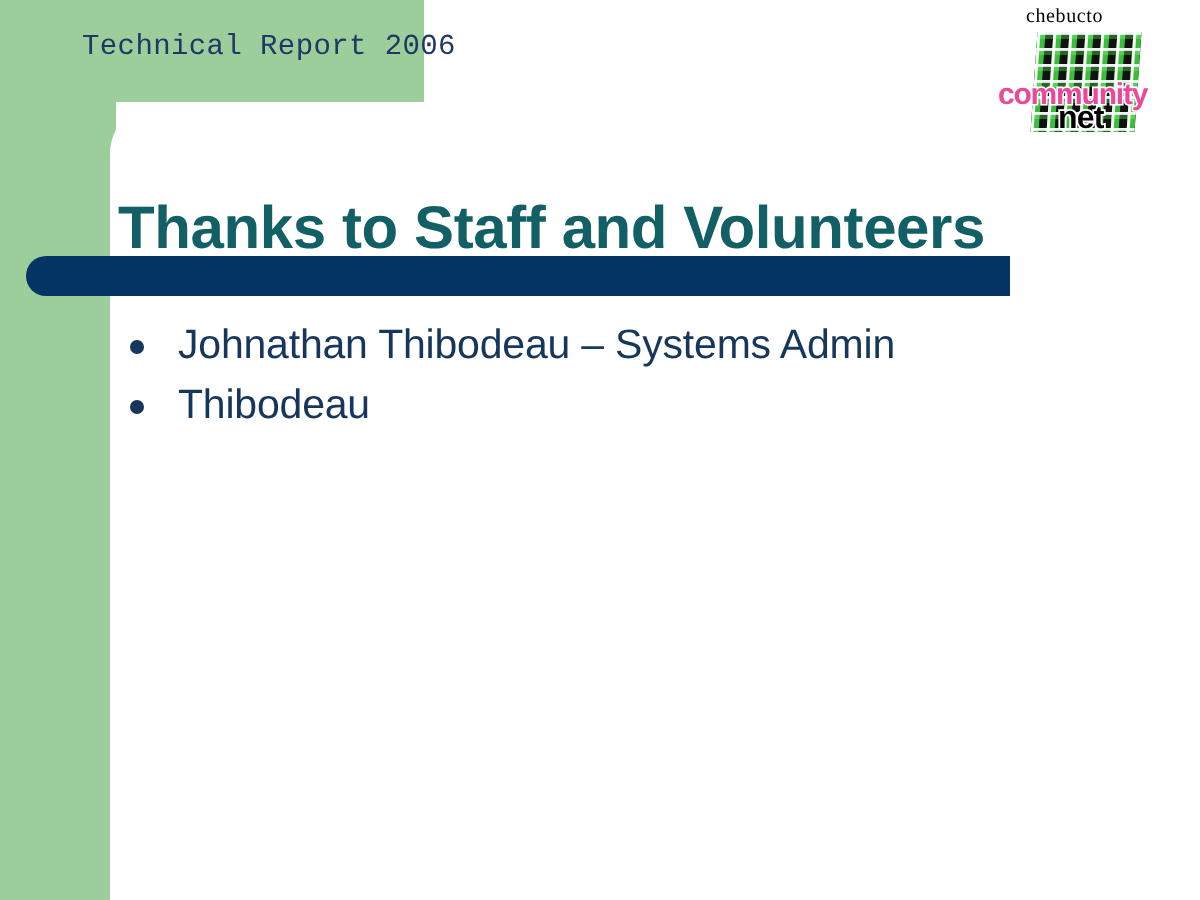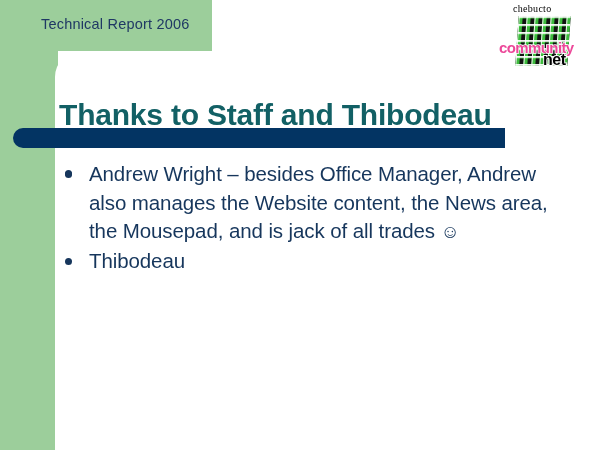--- a/index.html
+++ b/index.html
@@ -43,21 +43,21 @@
     height: 399px;
     background: #ffffff;
     border-top-left-radius: 26px;
   }
 
   
   .header-label {
     position: absolute;
     left: 41px;
     top: 16px;
-    font-family: Liberation Sans, sans-serif;
+    font-family: Liberation Mono, monospace;
     font-size: 14.5px;
     color: #1F3864;
     letter-spacing: 0.2px;
     white-space: nowrap;
   }
 
   
   .logo {
     position: absolute;
     left: 499px;
@@ -113,21 +113,20 @@
     position: absolute;
     left: 30px;
     top: 48px;
     font-family: "Liberation Sans", sans-serif;
     font-weight: bold;
     font-size: 16px;
     color: #000000;
     letter-spacing: -0.4px;
     -webkit-text-stroke: 1.8px #ffffff;
     paint-order: stroke fill;
-    margin-left: 14px;
   }
 
   
   .slide-title {
     position: absolute;
     left: 59px;
     top: 78px;
     font-size: 30px;
     font-weight: bold;
     color: #126065;
@@ -189,31 +188,28 @@
 
   <div class="header-label">Technical Report 2006</div>
 
   <div class="logo">
     <div class="logo-chebucto">chebucto</div>
     <div class="logo-grid"></div>
     <div class="logo-community">community</div>
     <div class="logo-net">net</div>
   </div>
 
-  <h1 class="slide-title">Thanks to Staff and Thibodeau</h1>
+  <h1 class="slide-title">Thanks to Staff and Volunteers</h1>
 
   <div class="title-rule"></div>
 
   <div class="bullet-list">
     <p class="bullet-item">
       <span class="bullet-marker"></span>
-    </p>
-    <p class="bullet-item">
-      <span class="bullet-marker"></span>
-      <span>Andrew Wright – besides Office Manager, Andrew also manages the Website content, the News area, the Mousepad, and is jack of all trades </span><span class="smiley">☺</span>
+      <span>Johnathan Thibodeau – Systems Admin</span>
     </p>
     <p class="bullet-item">
       <span class="bullet-marker"></span>
       <span>Thibodeau</span>
     </p>
   </div>
 
 </div>
 
 </body></html>

